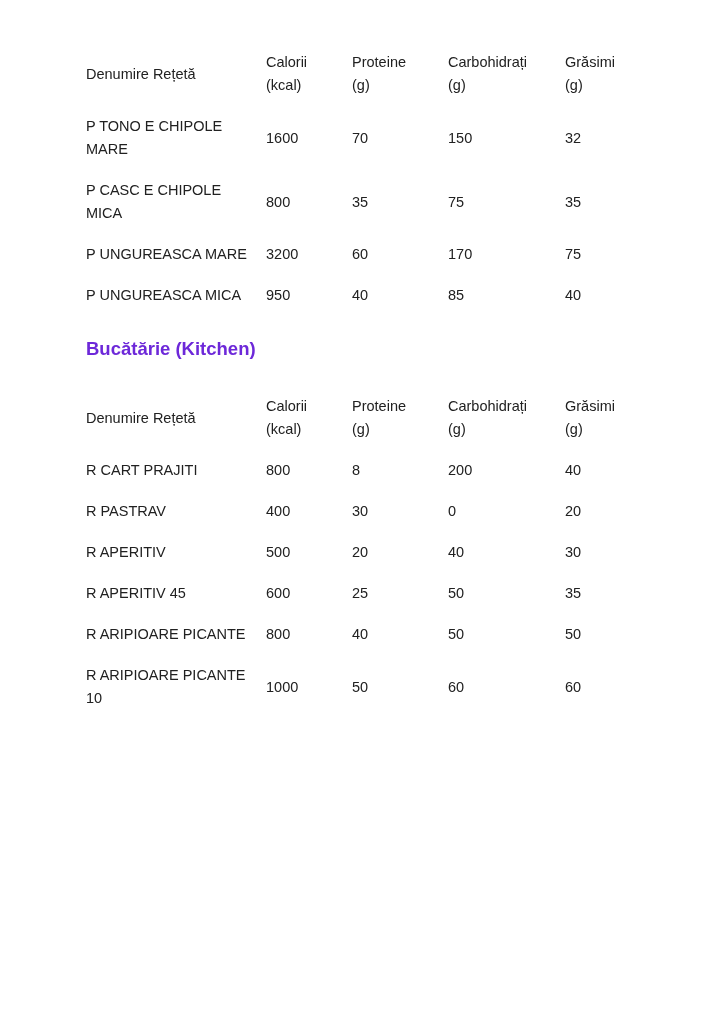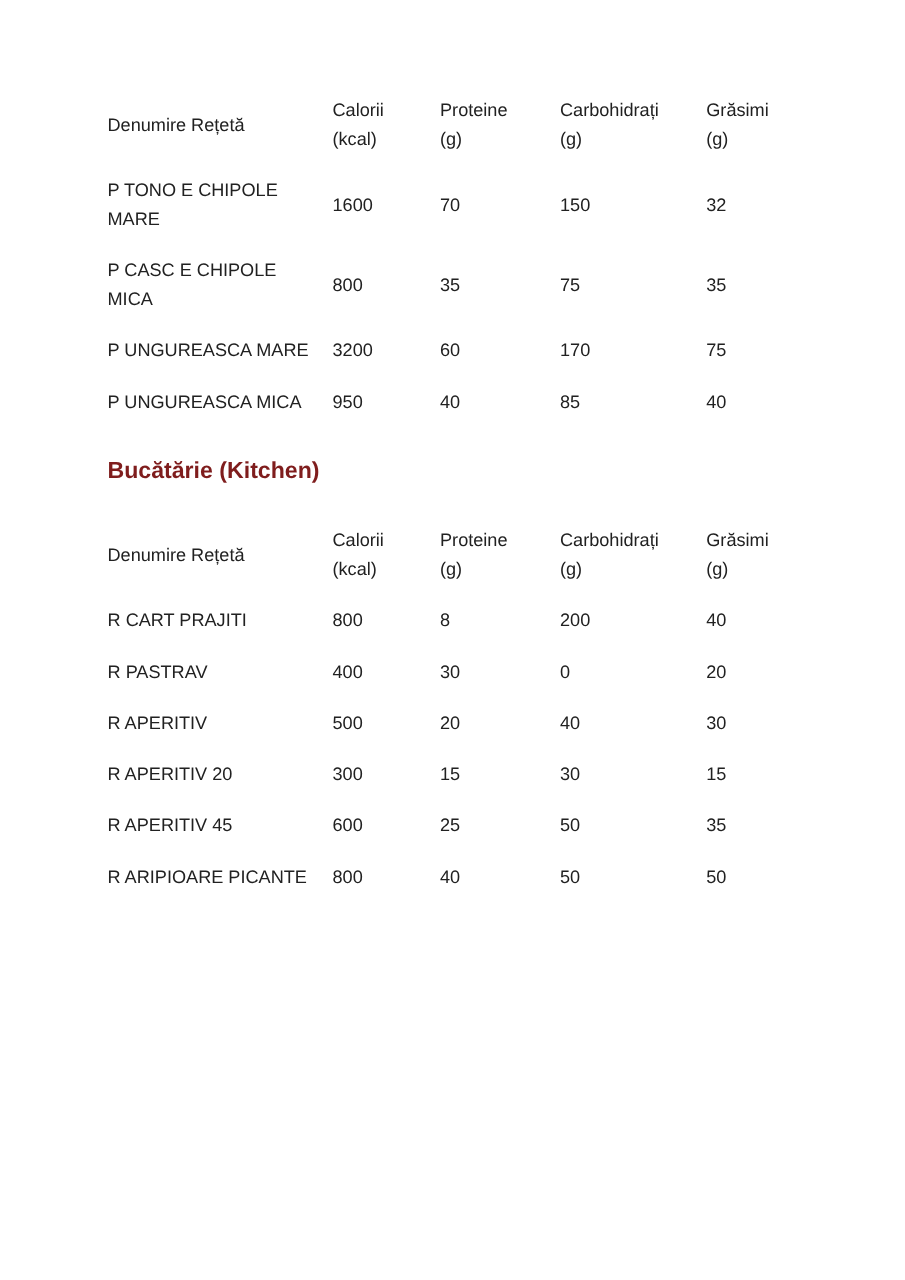--- a/index.html
+++ b/index.html
@@ -7,21 +7,21 @@
   body {
     width: 724px;
     height: 1024px;
     overflow: hidden;
     font-family: "Liberation Sans", "DejaVu Sans", sans-serif;
     color: #212121;
   }
   .page {
     width: 653px;
     height: 1024px;
-    padding: 69px 50px 0 86px;
+    padding: 42px 50px 0 86px;
     background: #ffffff;
   }
   table.doc-table {
     border-collapse: collapse;
     width: 574px;
     table-layout: fixed;
   }
   col.c-name  { width: 180px; }
   col.c-cal   { width: 86px; }
   col.c-prot  { width: 96px; }
@@ -37,21 +37,21 @@
     line-height: 23px;
     color: #212121;
   }
   .hdr-line { display: block; }
   .hdr-line:empty { display: none; }
   .section-heading {
     font-size: 18.5px;
     font-weight: 700;
     line-height: 26px;
     margin: 20px 0 24px 0;
-    color: #7f1d1d;
+    color: #6d28d9;
   }
 </style>
 </head>
 <body>
 
 <div class="page">
 
   <table class="doc-table">
     <colgroup>
       <col class="c-name">
@@ -166,36 +166,36 @@
           <td>20</td>
         </tr>
         <tr>
           <td>R APERITIV</td>
           <td>500</td>
           <td>20</td>
           <td>40</td>
           <td>30</td>
         </tr>
         <tr>
-          <td>R APERITIV 20</td>
-          <td>300</td>
-          <td>15</td>
-          <td>30</td>
-          <td>15</td>
-        </tr>
-        <tr>
           <td>R APERITIV 45</td>
           <td>600</td>
           <td>25</td>
           <td>50</td>
           <td>35</td>
         </tr>
         <tr>
           <td>R ARIPIOARE PICANTE</td>
           <td>800</td>
           <td>40</td>
           <td>50</td>
           <td>50</td>
         </tr>
+        <tr>
+          <td>R ARIPIOARE PICANTE 10</td>
+          <td>1000</td>
+          <td>50</td>
+          <td>60</td>
+          <td>60</td>
+        </tr>
       </tbody>
   </table>
 
 </div>
 
 </body></html>

